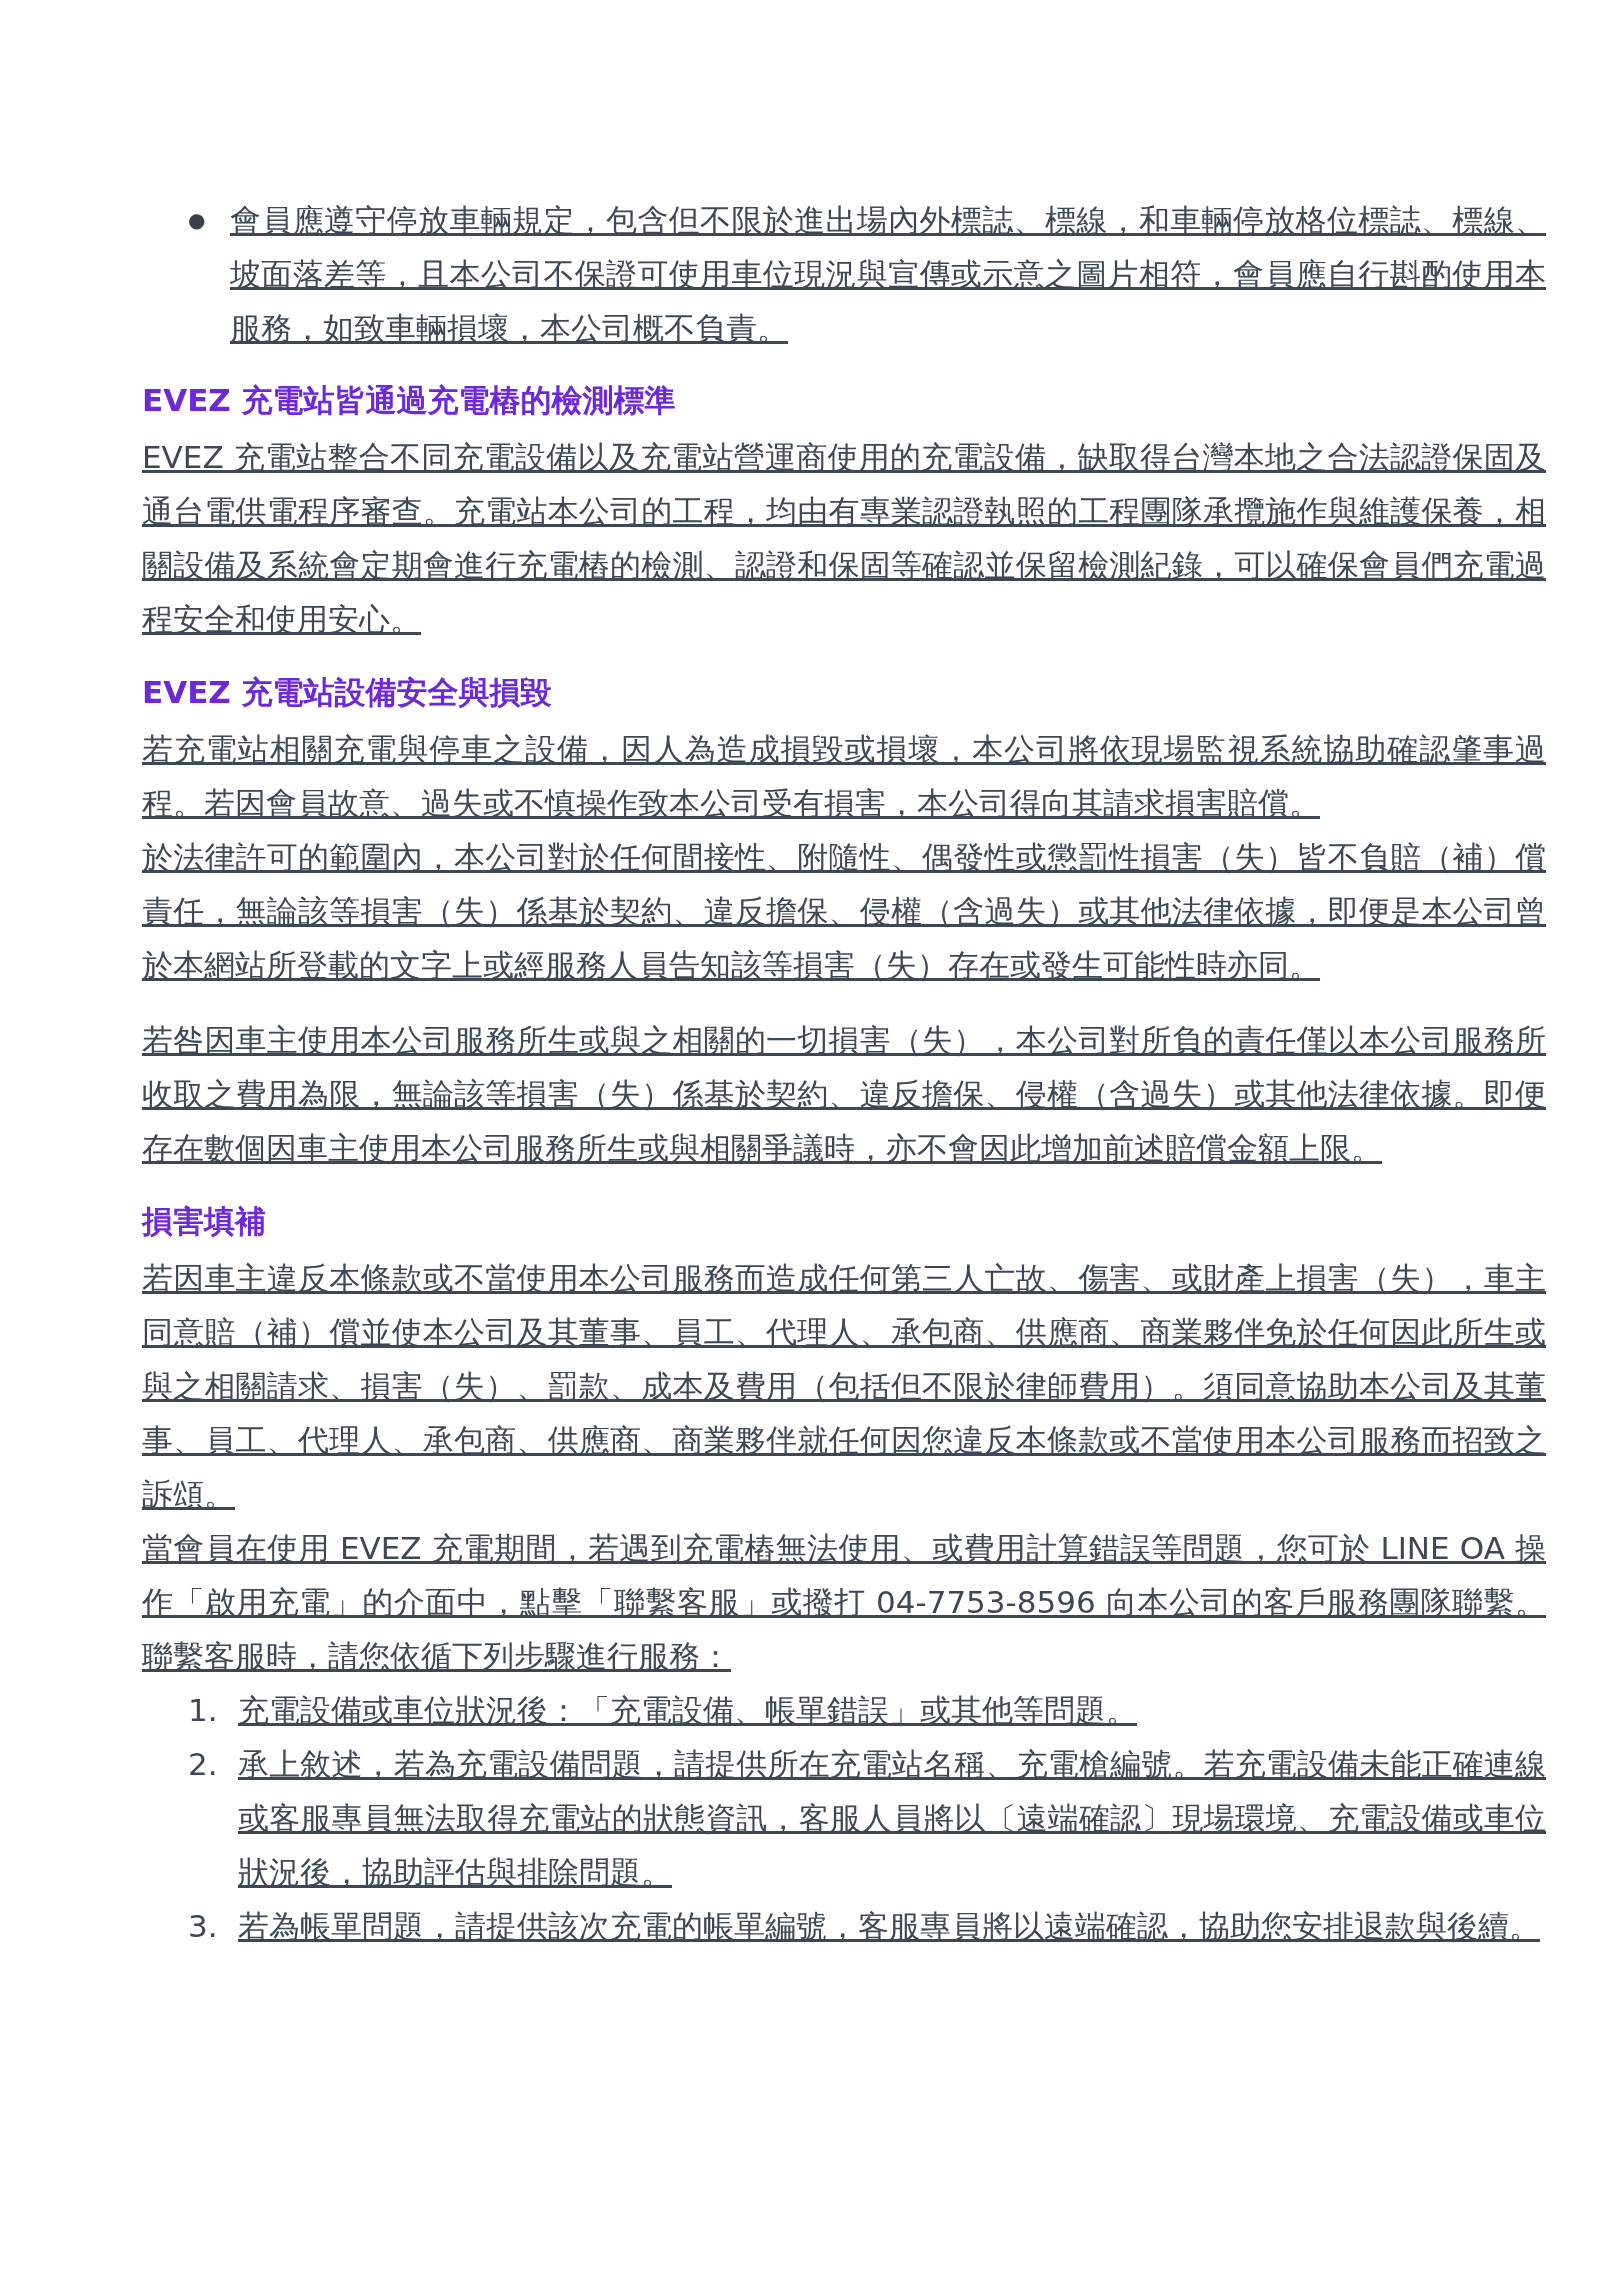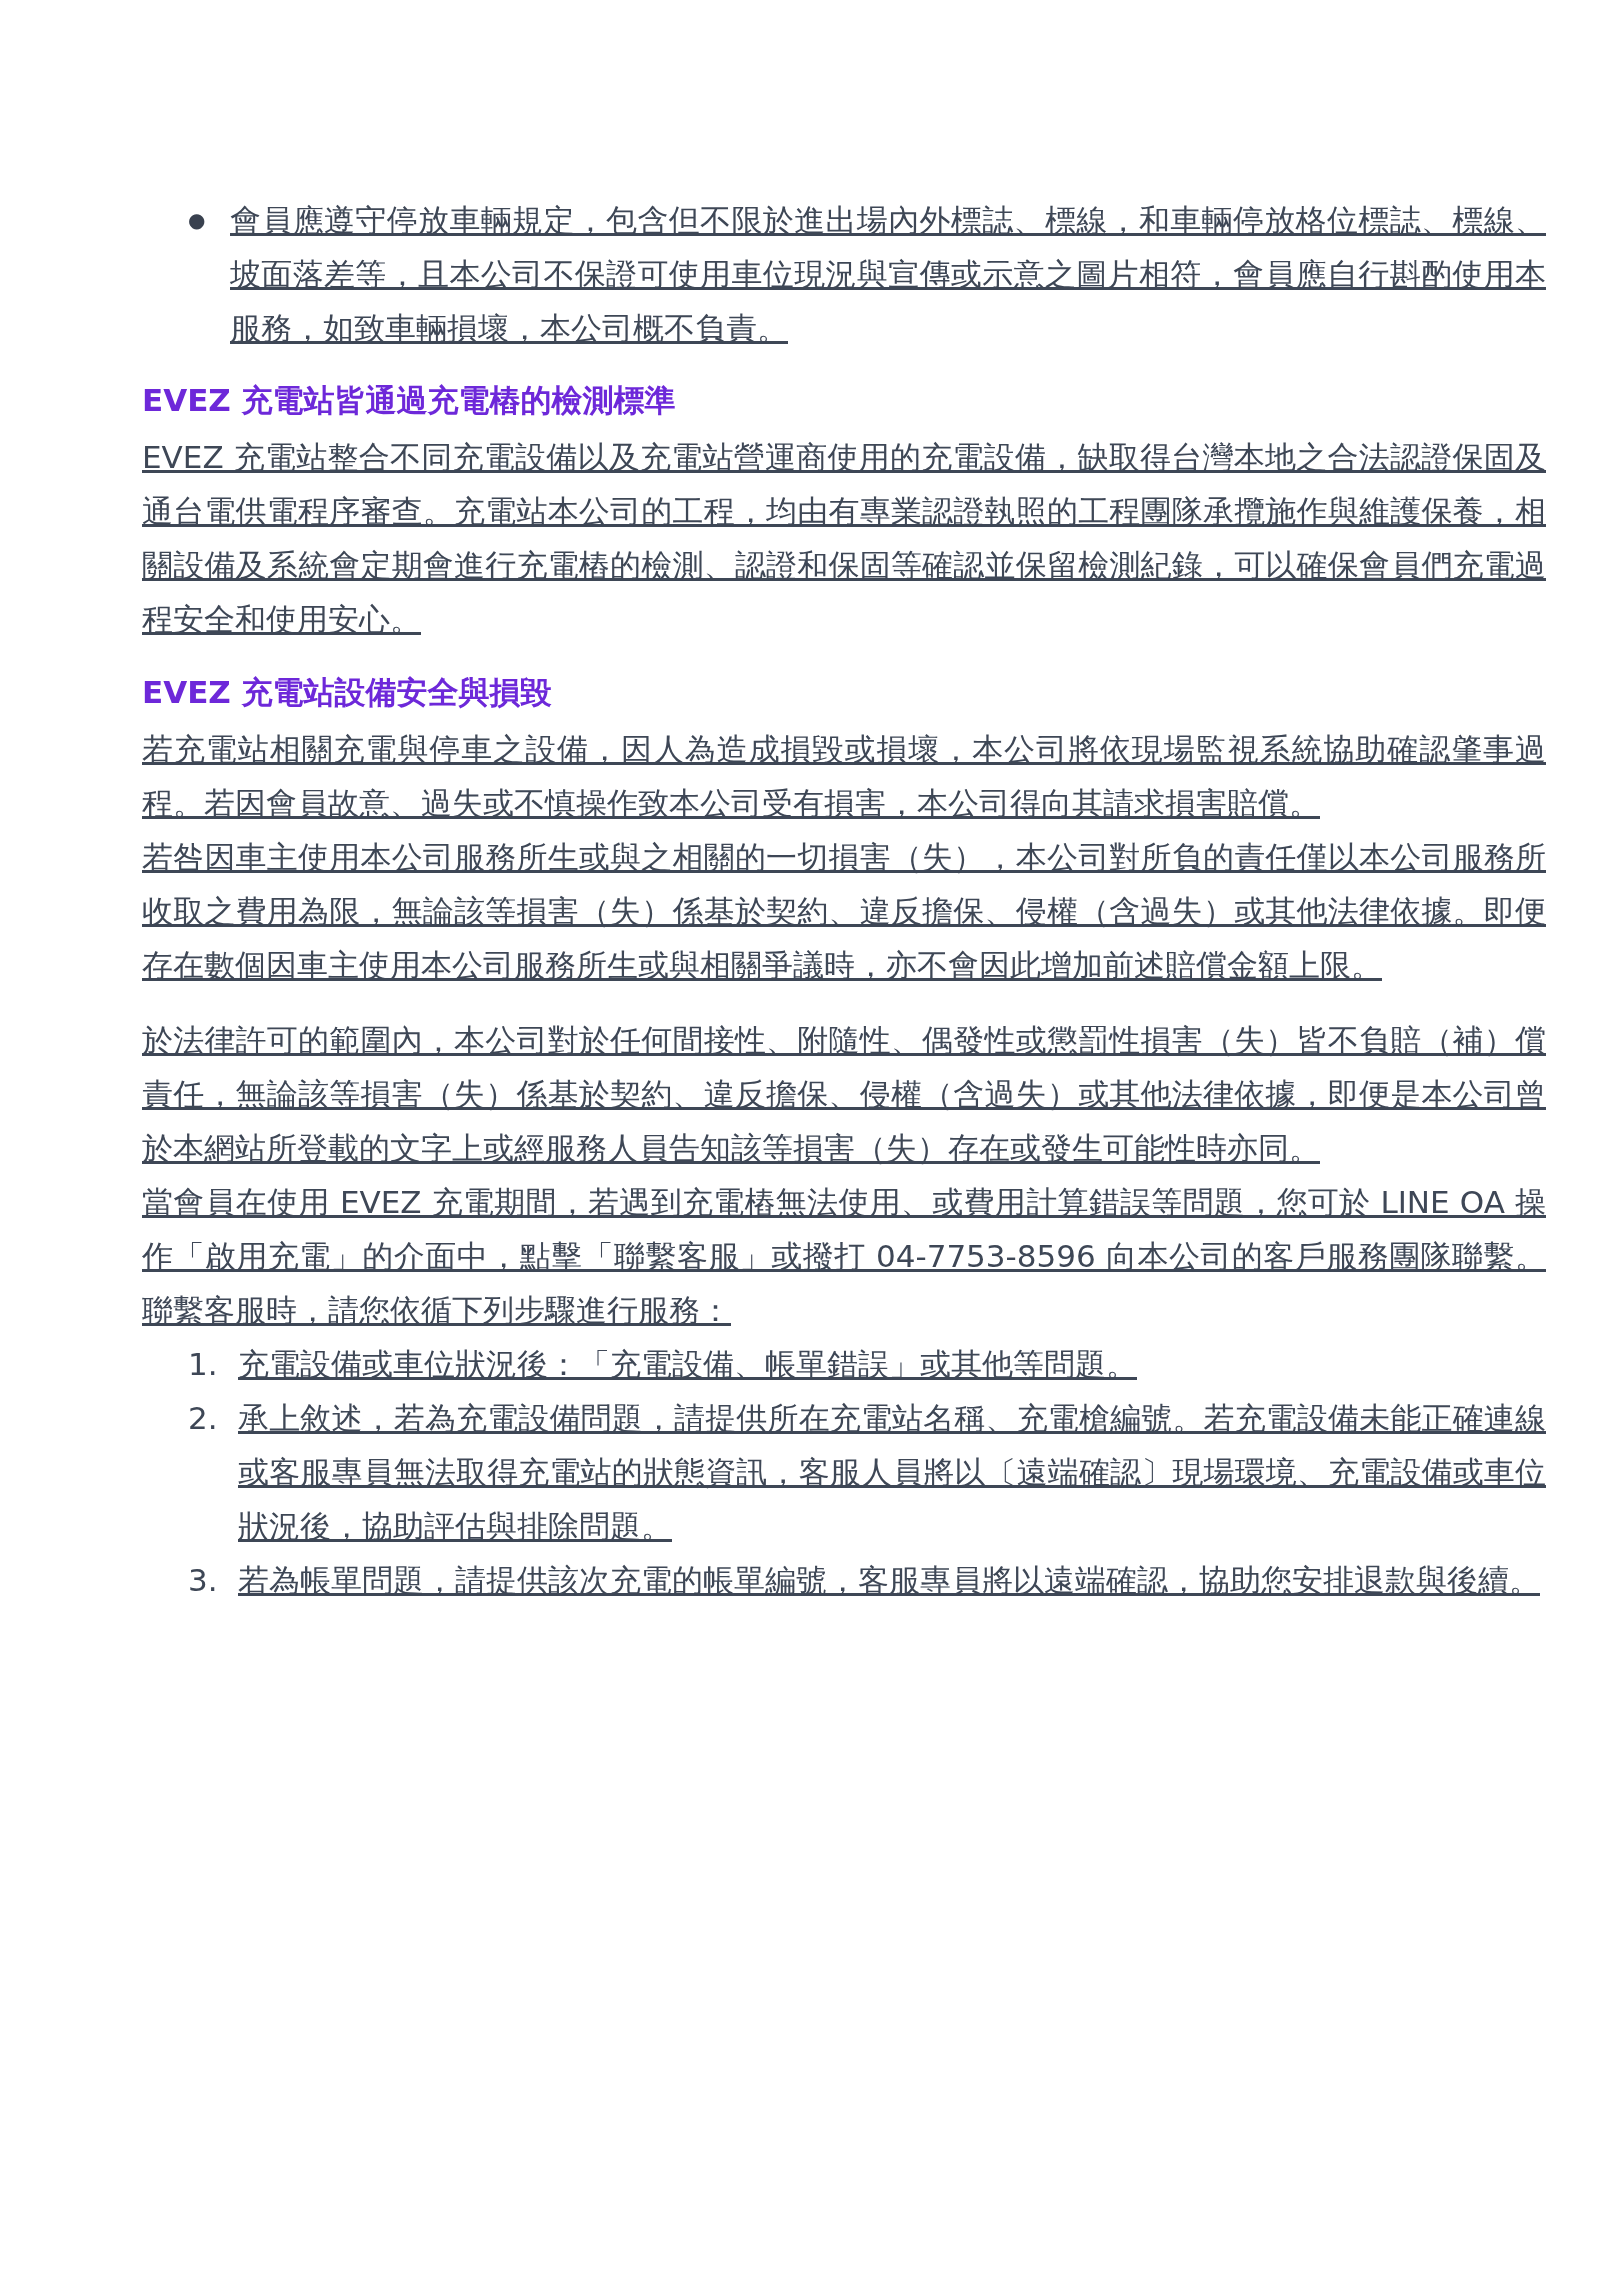--- a/index.html
+++ b/index.html
@@ -86,24 +86,28 @@
     <h2>EVEZ 充電站皆通過充電樁的檢測標準</h2>
     <p class="para">EVEZ 充電站整合不同充電設備以及充電站營運商使用的充電設備，缺取得台灣本地之合法認證保固及通台電供電程序審查。充電站本公司的工程，均由有專業認證執照的工程團隊承攬施作與維護保養，相關設備及系統會定期會進行充電樁的檢測、認證和保固等確認並保留檢測紀錄，可以確保會員們充電過程安全和使用安心。</p>
   </section>
 
   <section>
     <h2>EVEZ 充電站設備安全與損毀</h2>
     <p class="para">若充電站相關充電與停車之設備，因人為造成損毀或損壞，本公司將依現場監視系統協助確認肇事過程。若因會員故意、過失或不慎操作致本公司受有損害，本公司得向其請求損害賠償。</p>
   </section>
 
   <section>
+    <p class="para">於法律許可的範圍內，本公司對於任何間接性、附隨性、偶發性或懲罰性損害（失）皆不負賠（補）償責任，無論該等損害（失）係基於契約、違反擔保、侵權（含過失）或其他法律依據，即便是本公司曾於本網站所登載的文字上或經服務人員告知該等損害（失）存在或發生可能性時亦同。</p>
     <p class="para">若咎因車主使用本公司服務所生或與之相關的一切損害（失），本公司對所負的責任僅以本公司服務所收取之費用為限，無論該等損害（失）係基於契約、違反擔保、侵權（含過失）或其他法律依據。即便存在數個因車主使用本公司服務所生或與相關爭議時，亦不會因此增加前述賠償金額上限。</p>
-    <p class="para">於法律許可的範圍內，本公司對於任何間接性、附隨性、偶發性或懲罰性損害（失）皆不負賠（補）償責任，無論該等損害（失）係基於契約、違反擔保、侵權（含過失）或其他法律依據，即便是本公司曾於本網站所登載的文字上或經服務人員告知該等損害（失）存在或發生可能性時亦同。</p>
   </section>
 
+  <section>
+    <h2>損害填補</h2>
+    <p class="para">若因車主違反本條款或不當使用本公司服務而造成任何第三人亡故、傷害、或財產上損害（失），車主同意賠（補）償並使本公司及其董事、員工、代理人、承包商、供應商、商業夥伴免於任何因此所生或與之相關請求、損害（失）、罰款、成本及費用（包括但不限於律師費用）。須同意協助本公司及其董事、員工、代理人、承包商、供應商、商業夥伴就任何因您違反本條款或不當使用本公司服務而招致之訴頌。</p>
+  </section>
 
   <section>
     <p class="para">當會員在使用 EVEZ 充電期間，若遇到充電樁無法使用、或費用計算錯誤等問題，您可於 LINE OA 操作「啟用充電」的介面中，點擊「聯繫客服」或撥打 04-7753-8596 向本公司的客戶服務團隊聯繫。聯繫客服時，請您依循下列步驟進行服務：</p>
     <div class="steps">
       <div class="step">
         <span class="step-num">1.</span>
         <p>充電設備或車位狀況後：「充電設備、帳單錯誤」或其他等問題。</p>
       </div>
       <div class="step">
         <span class="step-num">2.</span>

